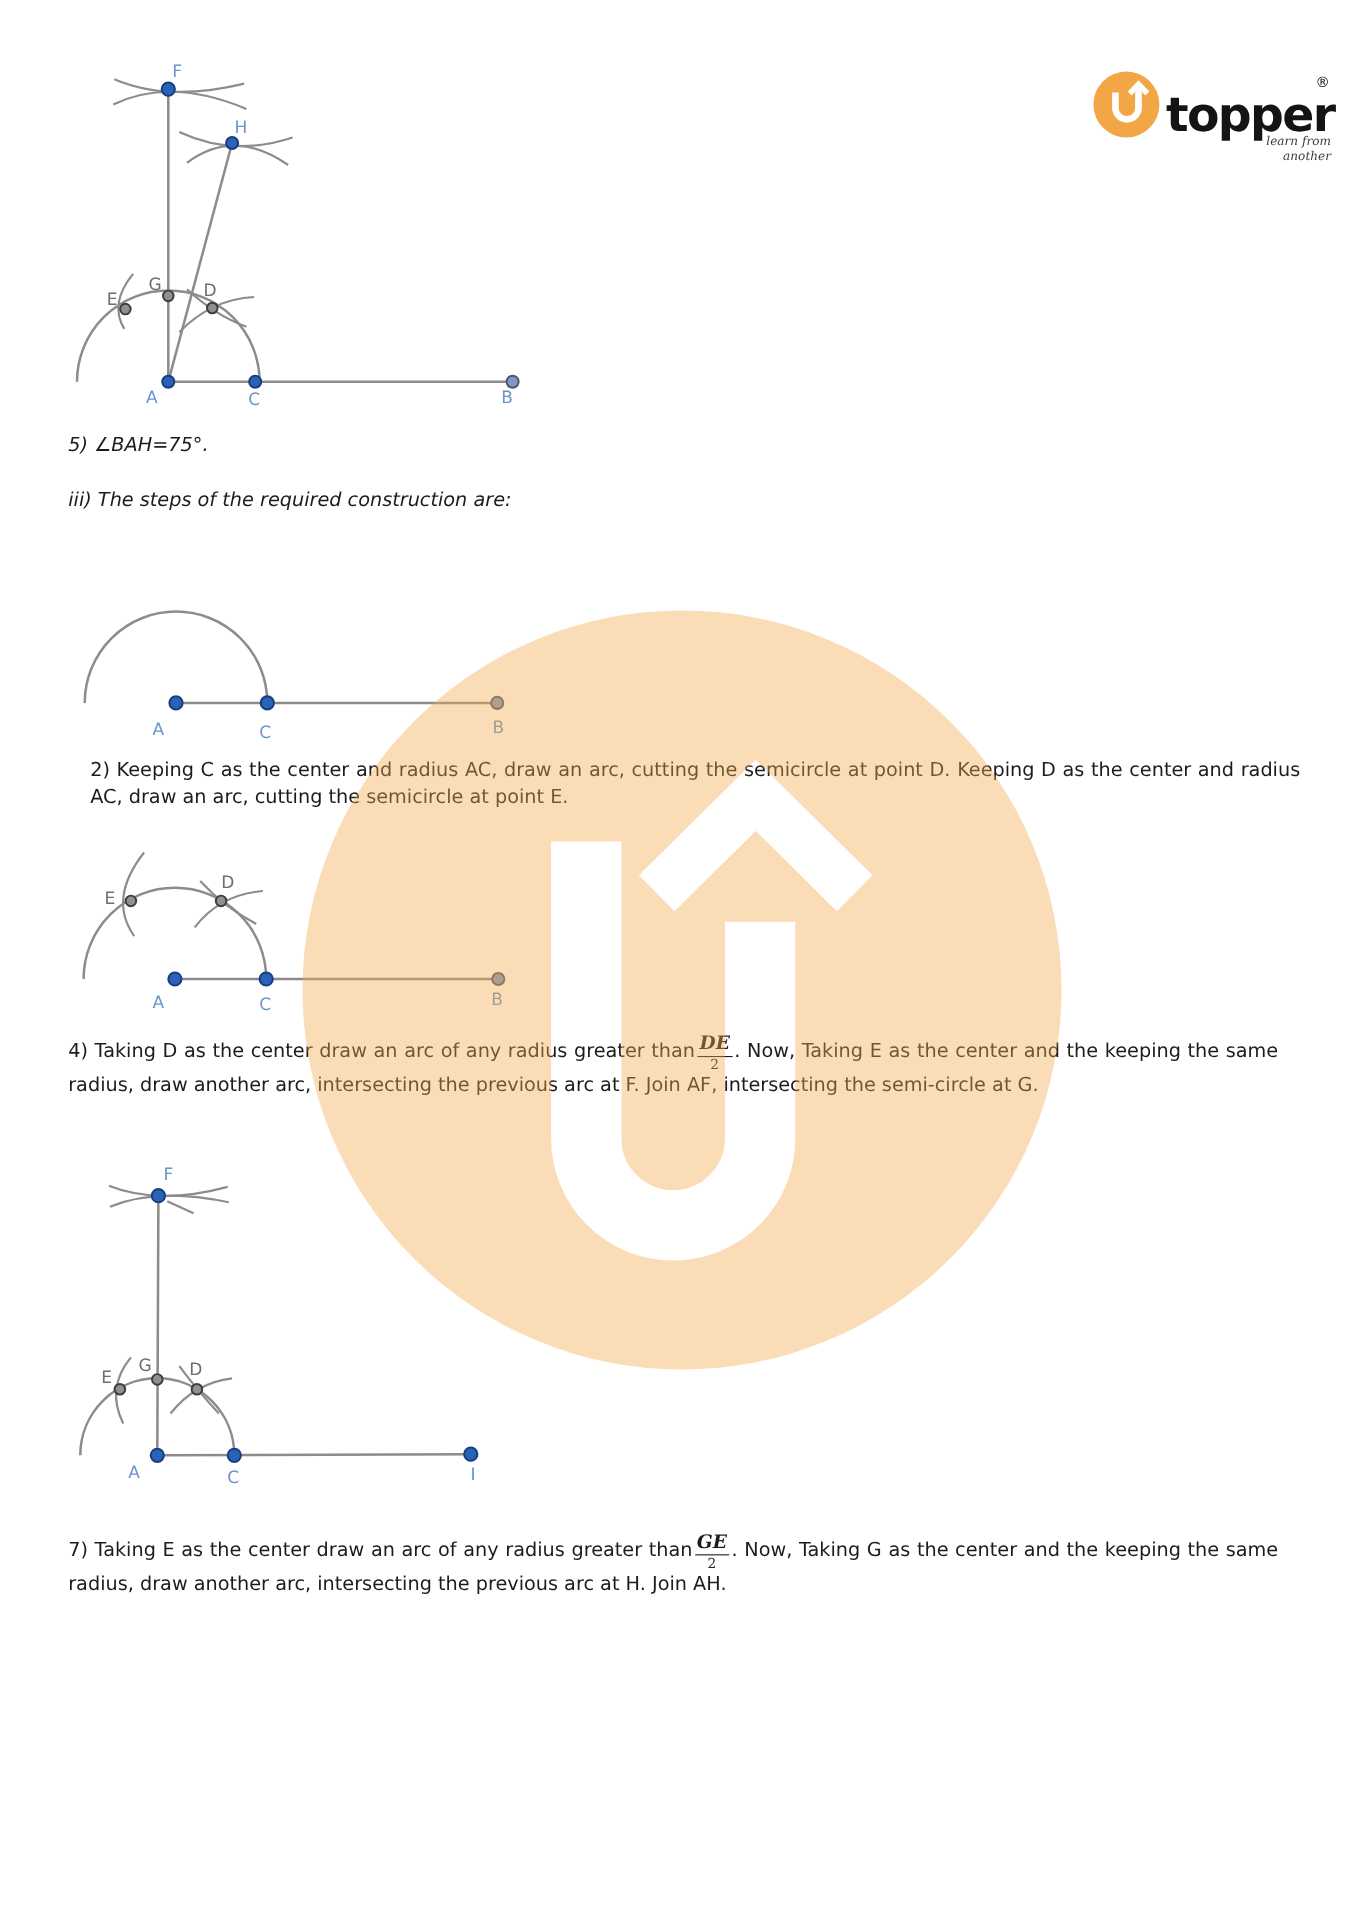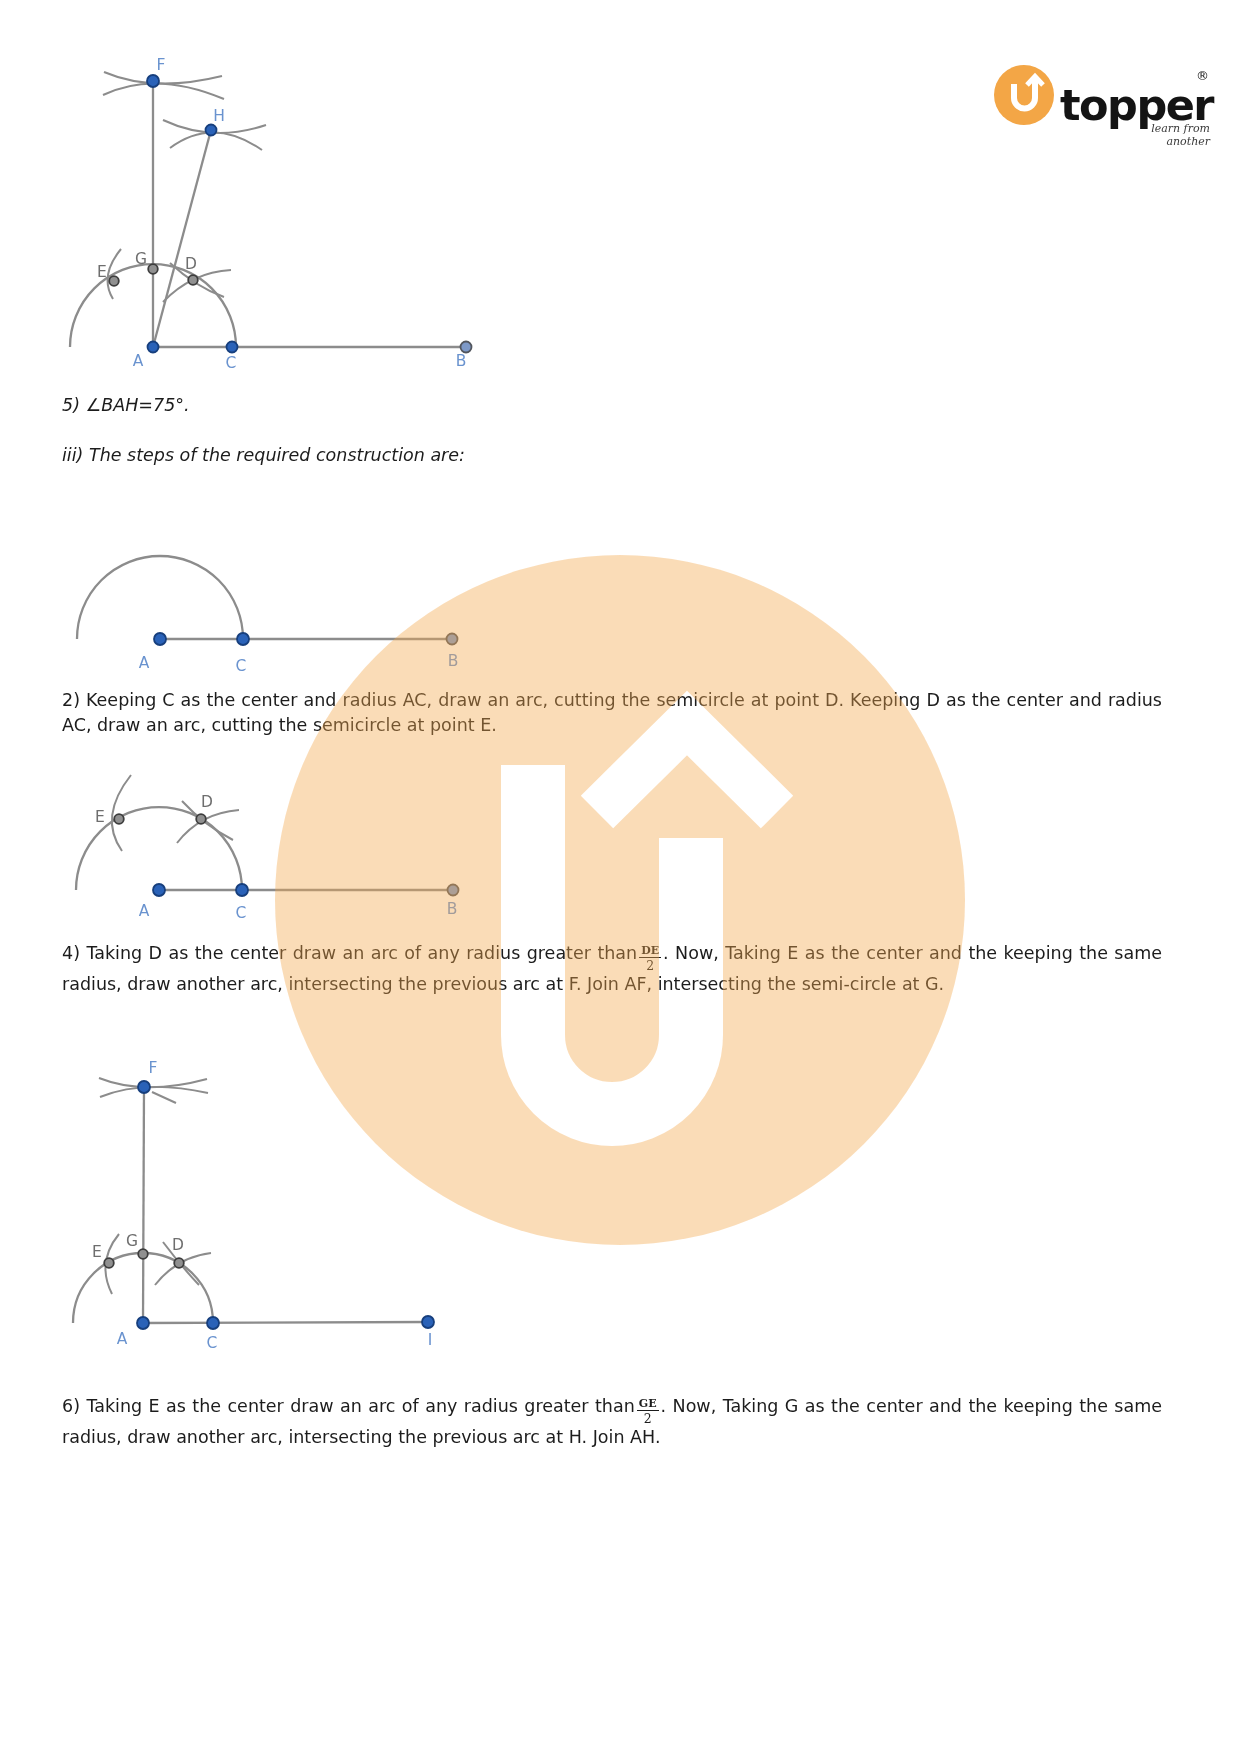--- a/index.html
+++ b/index.html
@@ -6,22 +6,22 @@
   #page{
     position:relative;width:1240px;height:1755px;background:#ffffff;
     font-family:"DejaVu Sans",sans-serif;color:#1c1c1c;overflow:hidden;
   }
   .para{
     position:absolute;left:62px;width:1100px;
     font-size:17.5px;line-height:25px;text-align:justify;color:#1c1c1c;
   }
   .para.short{text-align:left;font-style:italic;}
   .frac{display:inline-block;vertical-align:-0.62em;text-align:center;line-height:1;margin:0 2px;}
-  .frac .num{display:block;font-family:"DejaVu Serif",serif;font-weight:bold;
-    font-size:11px;border-bottom:1.4px solid #1c1c1c;padding:0 2px 1.5px 2px;}
+  .frac .num{display:block;font-family:"DejaVu Serif",serif;font-style:italic;font-weight:bold;
+    font-size:17px;border-bottom:1.4px solid #1c1c1c;padding:0 2px 1.5px 2px;}
   .frac .den{display:block;font-family:"DejaVu Serif",serif;font-size:12.5px;padding-top:1.5px;}
   svg{position:absolute;}
   .dsvg text{font-family:"DejaVu Sans",sans-serif;font-size:15.5px;}
   .lbl-blue{fill:#6a93cf;}
   .lbl-gray{fill:#6e6e6e;}
   .geo{stroke:#8c8c8c;stroke-width:2.3;fill:none;}
   .tick{stroke:#8c8c8c;stroke-width:2;fill:none;}
   .dot-blue{fill:#2a62b8;stroke:#173f7d;stroke-width:1.8;}
   .dot-lblue{fill:#7d99c8;stroke:#52565e;stroke-width:1.8;}
   .dot-gray{fill:#909090;stroke:#3d3d3d;stroke-width:1.8;}
@@ -100,21 +100,21 @@
     <path class="geo" d="M77,639 A83,83 0 0 1 243,639"></path>
     <path class="geo" d="M160,639 L452,639"></path>
     <circle class="dot-blue" cx="160" cy="639" r="6"></circle>
     <circle class="dot-blue" cx="243" cy="639" r="6"></circle>
     <circle class="dot-lblue" cx="452" cy="639" r="5.5"></circle>
     <text class="lbl-blue" x="144" y="668" text-anchor="middle">A</text>
     <text class="lbl-blue" x="241" y="671" text-anchor="middle">C</text>
     <text class="lbl-blue" x="453" y="666" text-anchor="middle">B</text>
   </svg>
 
-  <div class="para" style="top:688px;">2) Keeping C as the center and radius AC, draw an arc, cutting the semicircle at point D. Keeping D as the center and radius AC, draw an arc, cutting the semicircle at point E.</div>
+  <div class="para" style="top:688px;margin-left:20px;">2) Keeping C as the center and radius AC, draw an arc, cutting the semicircle at point D. Keeping D as the center and radius AC, draw an arc, cutting the semicircle at point E.</div>
 
   <svg class="dsvg" style="left:55px;top:760px;" width="420" height="160" viewBox="55 760 420 160">
     <path class="geo" d="M76,890 A83,83 0 0 1 242,890"></path>
     <path class="geo" d="M159,890 L453,890"></path>
     <path class="tick" d="M131,775 Q98,817 122,851"></path>
     <path class="tick" d="M177,843 Q200,813 239,810"></path>
     <path class="tick" d="M182,801 Q204,825 233,840"></path>
     <circle class="dot-gray" cx="119" cy="819" r="4.8"></circle>
     <circle class="dot-gray" cx="201" cy="819" r="4.8"></circle>
     <circle class="dot-blue" cx="159" cy="890" r="6"></circle>
@@ -156,21 +156,21 @@
     <text class="lbl-blue" x="153" y="1073" text-anchor="middle">F</text>
     <text class="lbl-gray" x="97" y="1257" text-anchor="middle">E</text>
     <text class="lbl-gray" x="132" y="1246" text-anchor="middle">G</text>
     <text class="lbl-gray" x="178" y="1250" text-anchor="middle">D</text>
     <text class="lbl-blue" x="122" y="1344" text-anchor="middle">A</text>
     <text class="lbl-blue" x="212" y="1348" text-anchor="middle">C</text>
     <text class="lbl-blue" x="430" y="1345" text-anchor="middle">I</text>
   </svg>
 
   <div class="para" style="top:1394px;">
-    <span>6) Taking E as the center draw an arc of any radius greater than</span><span class="frac"><span class="num">GE</span><span class="den">2</span></span><span>. Now, Taking G as the center and the keeping the same radius, draw another arc, intersecting the previous arc at H. Join AH.</span>
+    <span>7) Taking E as the center draw an arc of any radius greater than</span><span class="frac"><span class="num">GE</span><span class="den">2</span></span><span>. Now, Taking G as the center and the keeping the same radius, draw another arc, intersecting the previous arc at H. Join AH.</span>
   </div>
 
   <svg id="watermark" width="1240" height="1755" viewBox="0 0 1240 1755">
     <defs>
       <mask id="wm-cutout">
         <rect x="0" y="0" width="1240" height="1755" fill="#ffffff"></rect>
         <path d="M533,765 V1035 A79,79 0 0 0 691,1035 V838" stroke="#000000" stroke-width="64" fill="none"></path>
         <path d="M597,812 L687,723 L777,812" stroke="#000000" stroke-width="46" fill="none" stroke-linejoin="miter"></path>
       </mask>
     </defs>

